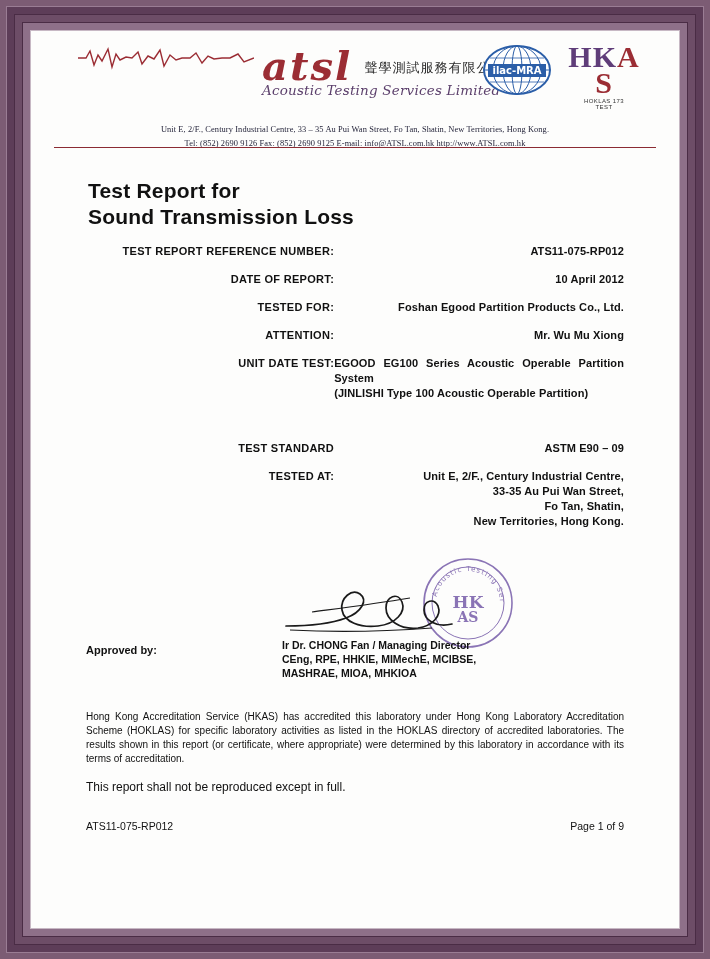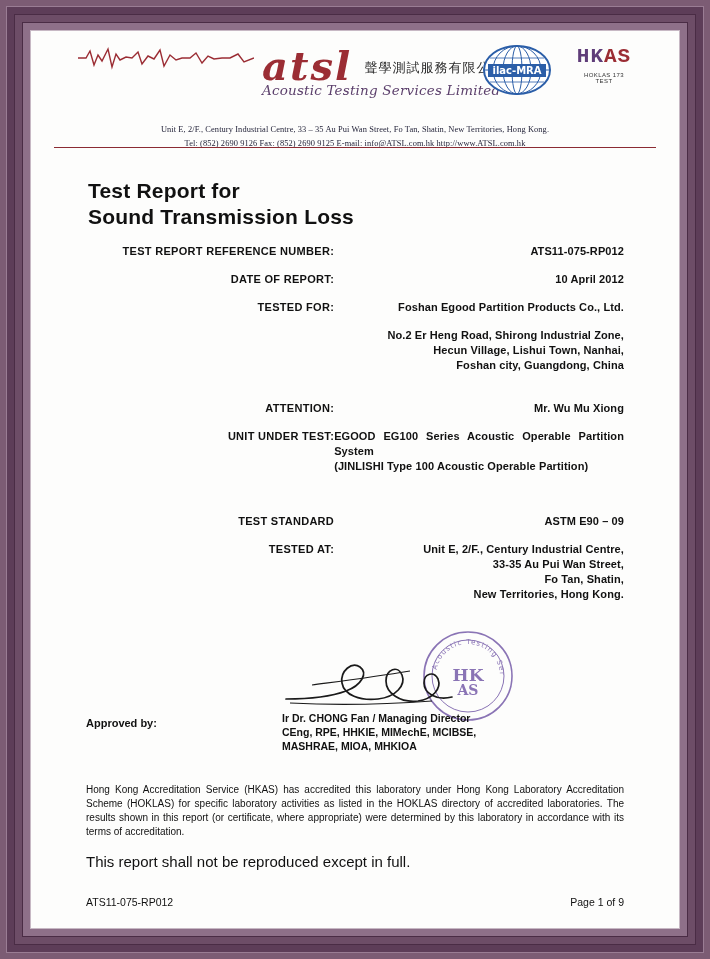--- a/index.html
+++ b/index.html
@@ -109,22 +109,22 @@
   }
   .hkas {
     position: absolute;
     right: 10px;
     top: 0px;
     width: 84px;
     height: 64px;
     text-align: center;
   }
   .hkas-letters {
-    font-family: Liberation Mono, monospace;
-    font-size: 21px;
+    font-family: Liberation Serif, serif;
+    font-size: 30px;
     font-weight: bold;
     color: #5f3d79;
     line-height: 26px;
     letter-spacing: 1px;
   }
   .hkas-a {
     display: inline-block;
     color: #9b2d34;
   }
   .hkas-caption {
@@ -243,21 +243,21 @@
   .legal {
     margin-top: 22px;
     font-size: 10px;
     color: #111;
     line-height: 14px;
     text-align: justify;
     text-align-last: left;
   }
   .legal2 {
     margin-top: 14px;
-    font-size: 15px;
+    font-size: 12px;
     color: #111;
   }
   .footer {
     position: relative;
     margin-top: 26px;
     font-size: 10.5px;
     color: #111;
   }
   .footer .ref { position: absolute; left: 0; top: 0; }
   .footer .pg { position: absolute; right: 0; top: 0; }
@@ -325,32 +325,26 @@
           <td class="val">ATS11-075-RP012</td>
         </tr>
         <tr>
           <td class="lbl">DATE OF REPORT:</td>
           <td class="val">10 April 2012</td>
         </tr>
         <tr>
           <td class="lbl">TESTED FOR:</td>
           <td class="val">Foshan Egood Partition Products Co., Ltd.</td>
         </tr>
-        <tr class="gap">
-          <td class="lbl"></td>
-          <td class="val" style="white-space:pre-line">No.2 Er Heng Road, Shirong Industrial Zone,
-Hecun Village, Lishui Town, Nanhai,
-Foshan city, Guangdong, China</td>
-        </tr>
         <tr>
           <td class="lbl">ATTENTION:</td>
           <td class="val">Mr. Wu Mu Xiong</td>
         </tr>
         <tr class="bigGap">
-          <td class="lbl">UNIT UNDER TEST:</td>
+          <td class="lbl">UNIT DATE TEST:</td>
           <td class="val j" style="white-space:pre-line">EGOOD EG100 Series Acoustic Operable Partition System
 (JINLISHI Type 100 Acoustic Operable Partition)</td>
         </tr>
         <tr>
           <td class="lbl">TEST STANDARD</td>
           <td class="val">ASTM E90 – 09</td>
         </tr>
         <tr>
           <td class="lbl">TESTED AT:</td>
           <td class="val" style="white-space:pre-line">Unit E, 2/F., Century Industrial Centre,

